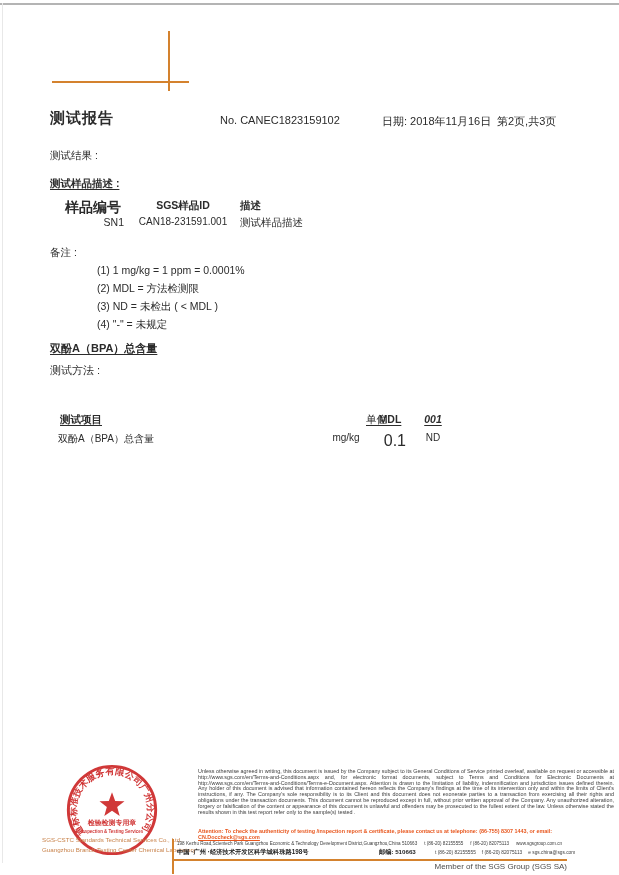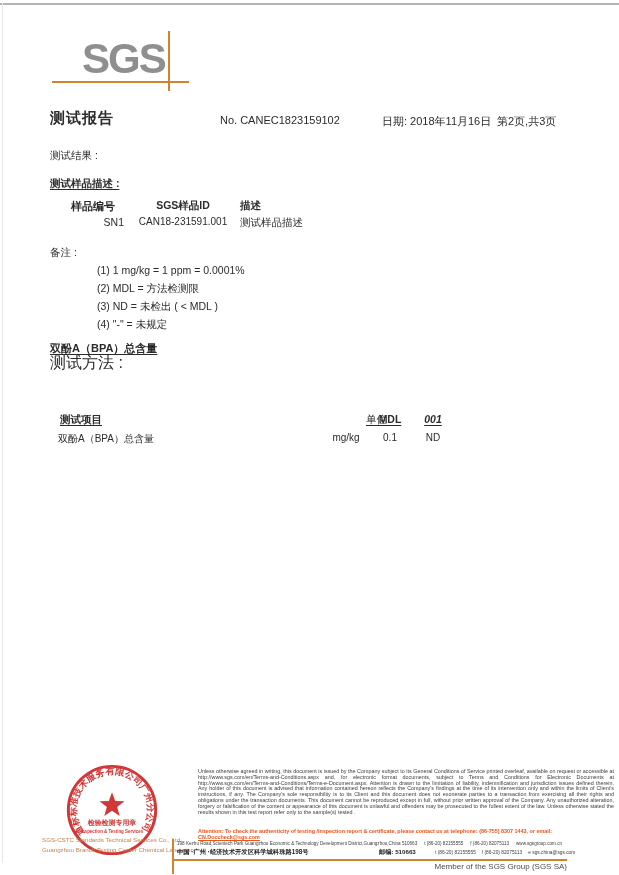--- a/index.html
+++ b/index.html
@@ -24,42 +24,42 @@
   .title { position:absolute; left:50px; top:109px; font-size:15px; font-weight:bold; letter-spacing:1px; }
   .report-no { position:absolute; left:220px; top:114px; font-size:11px;text-align:right; }
   .report-date { position:absolute; left:382px; top:114px; font-size:11px; }
   .report-page { position:absolute; left:497px; top:114px; font-size:11px; }
 
   .lbl { position:absolute; font-size:10.5px; color:#2b2b2b; }
   .bold { font-weight:bold; }
   .u { text-decoration:underline; text-underline-offset:2px; }
 
   
-  .st-h1 { position:absolute; left:62px;  top:199px; width:62px; text-align:center; font-size:11px; font-weight:bold; }
+  .st-h1 { position:absolute; left:62px;  top:199px; width:62px; text-align:center; font-size:14px; font-weight:bold; }
   .st-h2 { position:absolute; left:133px; top:199px; width:100px; text-align:center; font-size:10.5px; font-weight:bold; }
   .st-h3 { position:absolute; left:240px; top:199px; font-size:10.5px; font-weight:bold; }
   .st-c1 { position:absolute; left:62px;  top:216px; width:62px; text-align:right; font-size:10.5px; }
   .st-c2 { position:absolute; left:133px; top:216px; width:100px; text-align:center; font-size:10px; }
   .st-c3 { position:absolute; left:240px; top:216px; font-size:10.5px; }
 
   .note { position:absolute; left:97px; font-size:10.5px; }
 
   .bpa-head { position:absolute; left:50px; top:341px; font-size:11px; font-weight:bold; text-decoration:underline; text-underline-offset:2px; }
 
-  .method-lbl { position:absolute; left:50px; top:353px; font-size:16px; }
+  .method-lbl { position:absolute; left:50px; top:363px; font-size:11px; }
   .method-text { position:absolute; left:128px; top:368px; width:416px; font-size:10.2px; line-height:19.5px; letter-spacing:0.2px; }
 
   
   .rt-h-item { position:absolute; left:60px;  top:413px; font-size:10.5px; font-weight:bold; text-decoration:underline; text-underline-offset:2px; }
   .rt-h-unit { position:absolute; left:330px; top:413px; width:32px; text-align:left; font-size:10.5px; font-weight:normal; text-decoration:underline; text-underline-offset:2px;margin-left:36px; }
   .rt-h-mdl  { position:absolute; left:374px; top:413px; width:32px; text-align:center; font-size:10.5px; font-weight:bold; text-decoration:underline; text-underline-offset:2px; }
   .rt-h-001  { position:absolute; left:417px; top:413px; width:32px; text-align:center; font-size:10.5px; font-weight:bold; font-style:italic; text-decoration:underline; text-underline-offset:2px; }
   .rt-c-item { position:absolute; left:58px;  top:432px; font-size:10px; }
   .rt-c-unit { position:absolute; left:330px; top:432px; width:32px; text-align:center; font-size:10px; }
-  .rt-c-mdl  { position:absolute; left:374px; top:432px; width:32px; text-align:center; font-size:10px; }
+  .rt-c-mdl  { position:absolute; left:374px; top:432px; width:32px; text-align:right; font-size:16px; }
   .rt-c-001  { position:absolute; left:417px; top:432px; width:32px; text-align:center; font-size:10px; }
 
   
   .stamp { position:absolute; left:65px; top:763px; width:94px; height:94px; opacity:0.9; }
   .company1 { position:absolute; left:42px; top:836px; width:150px; font-size:6.2px; color:#c8824a; white-space:nowrap; }
   .company2 { position:absolute; left:42px; top:846px; width:155px; font-size:6.2px; color:#c8824a; white-space:nowrap; }
 
   .disclaimer {
     position:absolute; left:198px; top:769px; width:416px;
     font-size:5.4px; line-height:5.8px; color:#3d3d3d; text-align:justify;
@@ -86,21 +86,20 @@
   .footer-hline { position:absolute; left:173px; top:859px; width:394px; height:1.5px; background:#d4822e; }
   .member { position:absolute; left:173px; top:862px; width:394px; text-align:right; font-size:8px; font-weight:normal; color:#4c4c4c; }
 </style>
 </head>
 <body>
 
 <div class="page">
   <div class="edge-top"></div>
   <div class="edge-left"></div>
 
-  <div class="logo-text">SGS</div>
   <div class="logo-hline"></div>
   <div class="logo-vline"></div>
 
   <div class="title">测试报告</div>
   <div class="report-no">No. CANEC1823159102</div>
   <div class="report-date">日期: 2018年11月16日</div>
   <div class="report-page">第2页,共3页</div>
 
   <div class="lbl" style="left:50px; top:149px;">测试结果 :</div>
 

